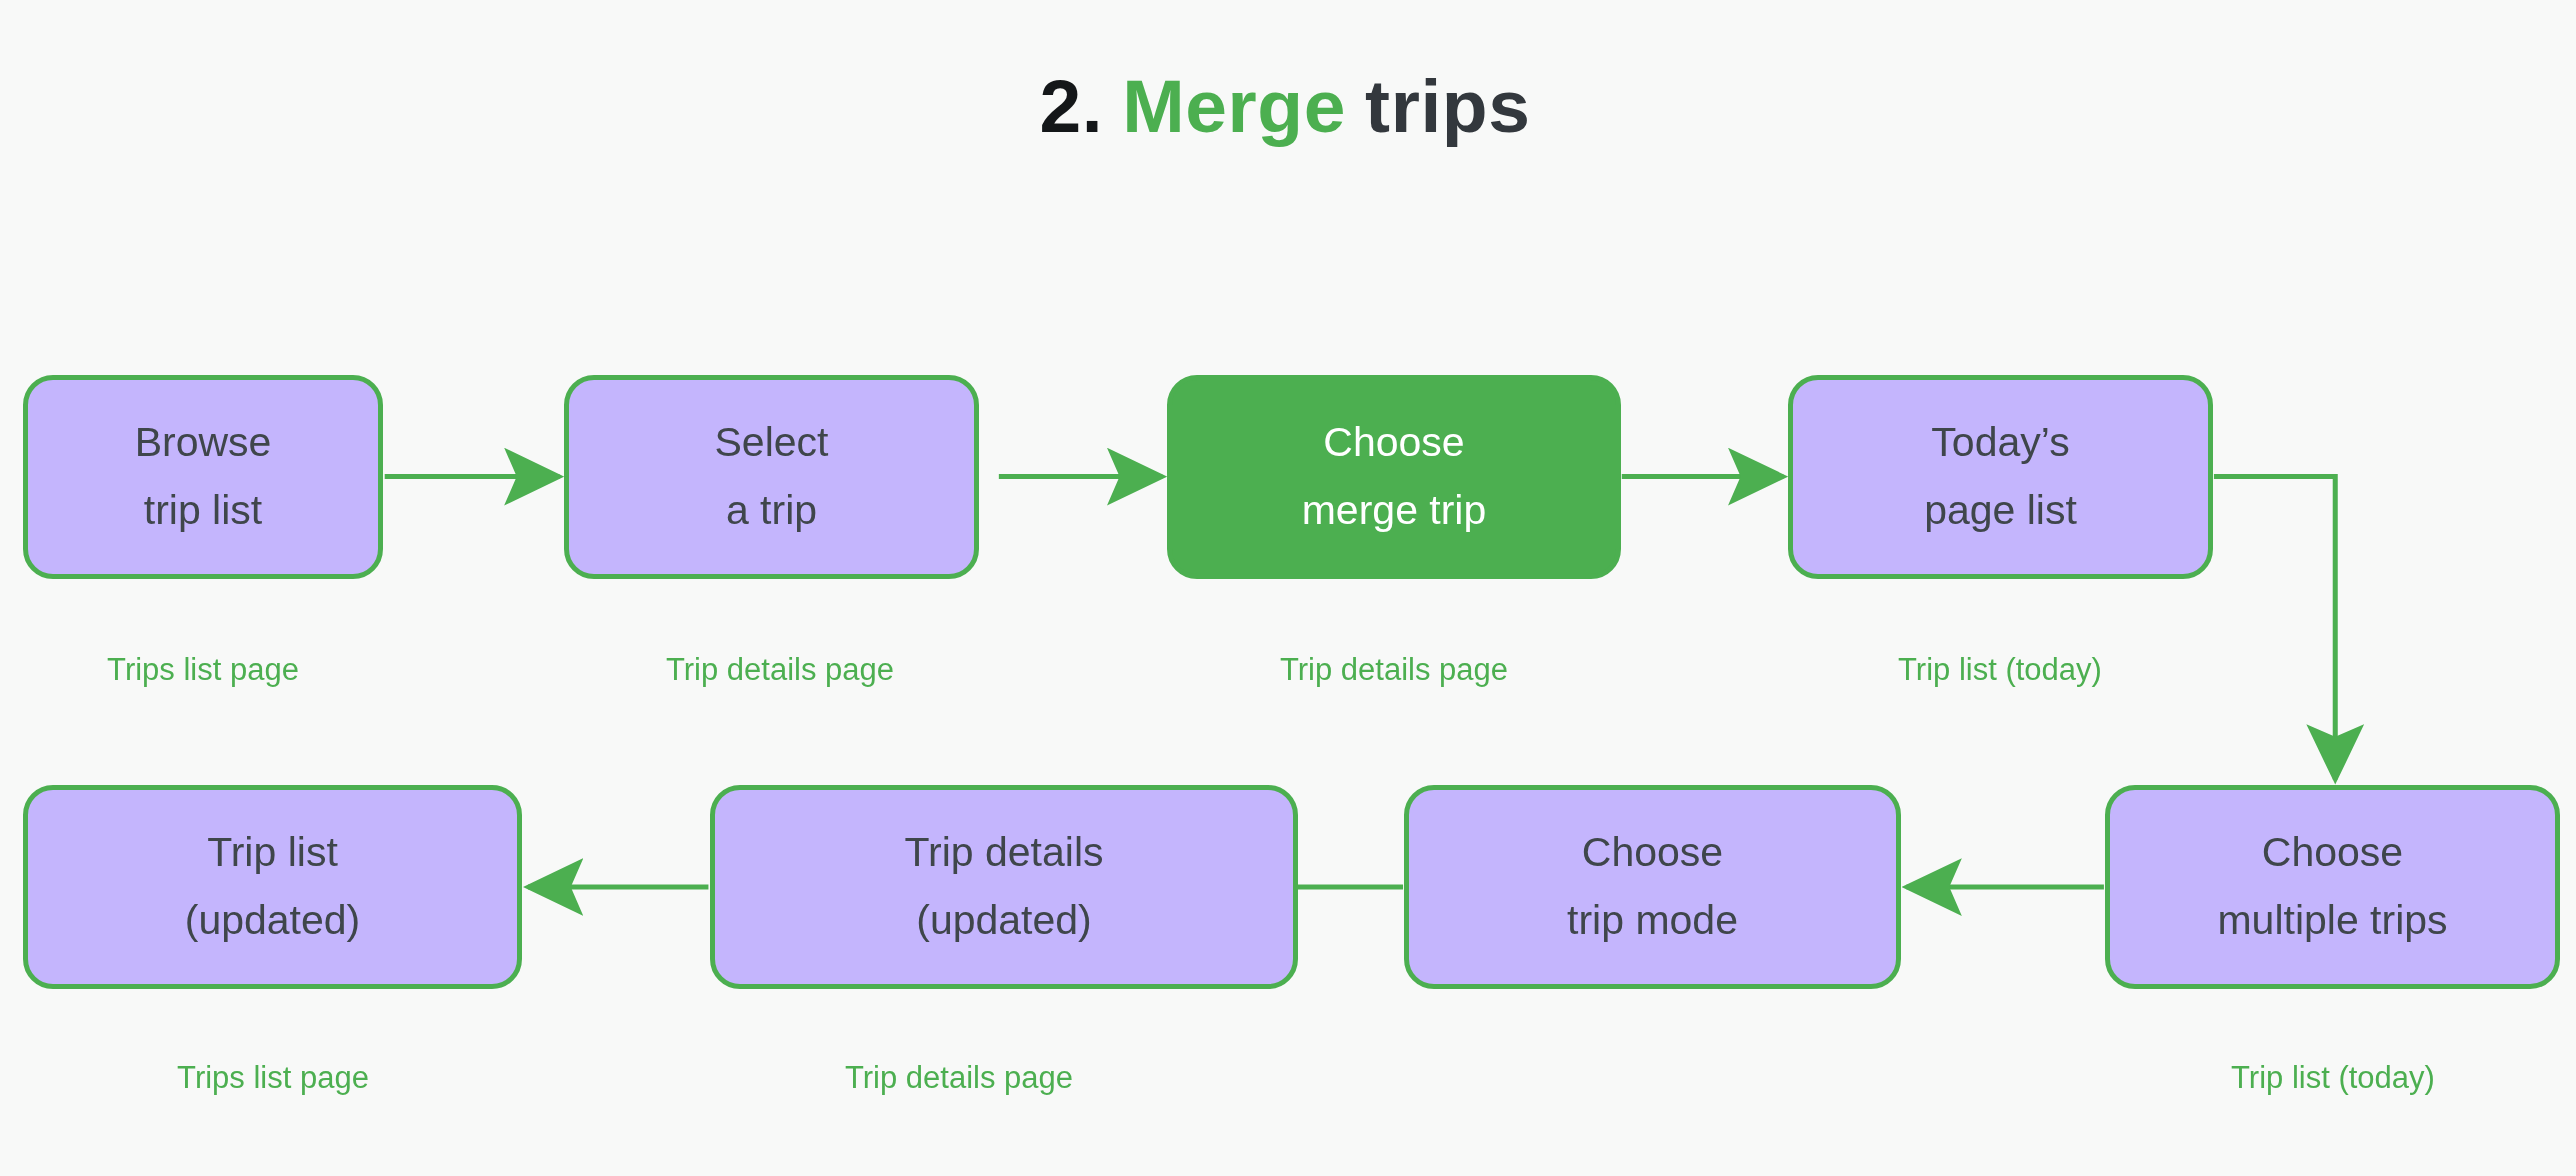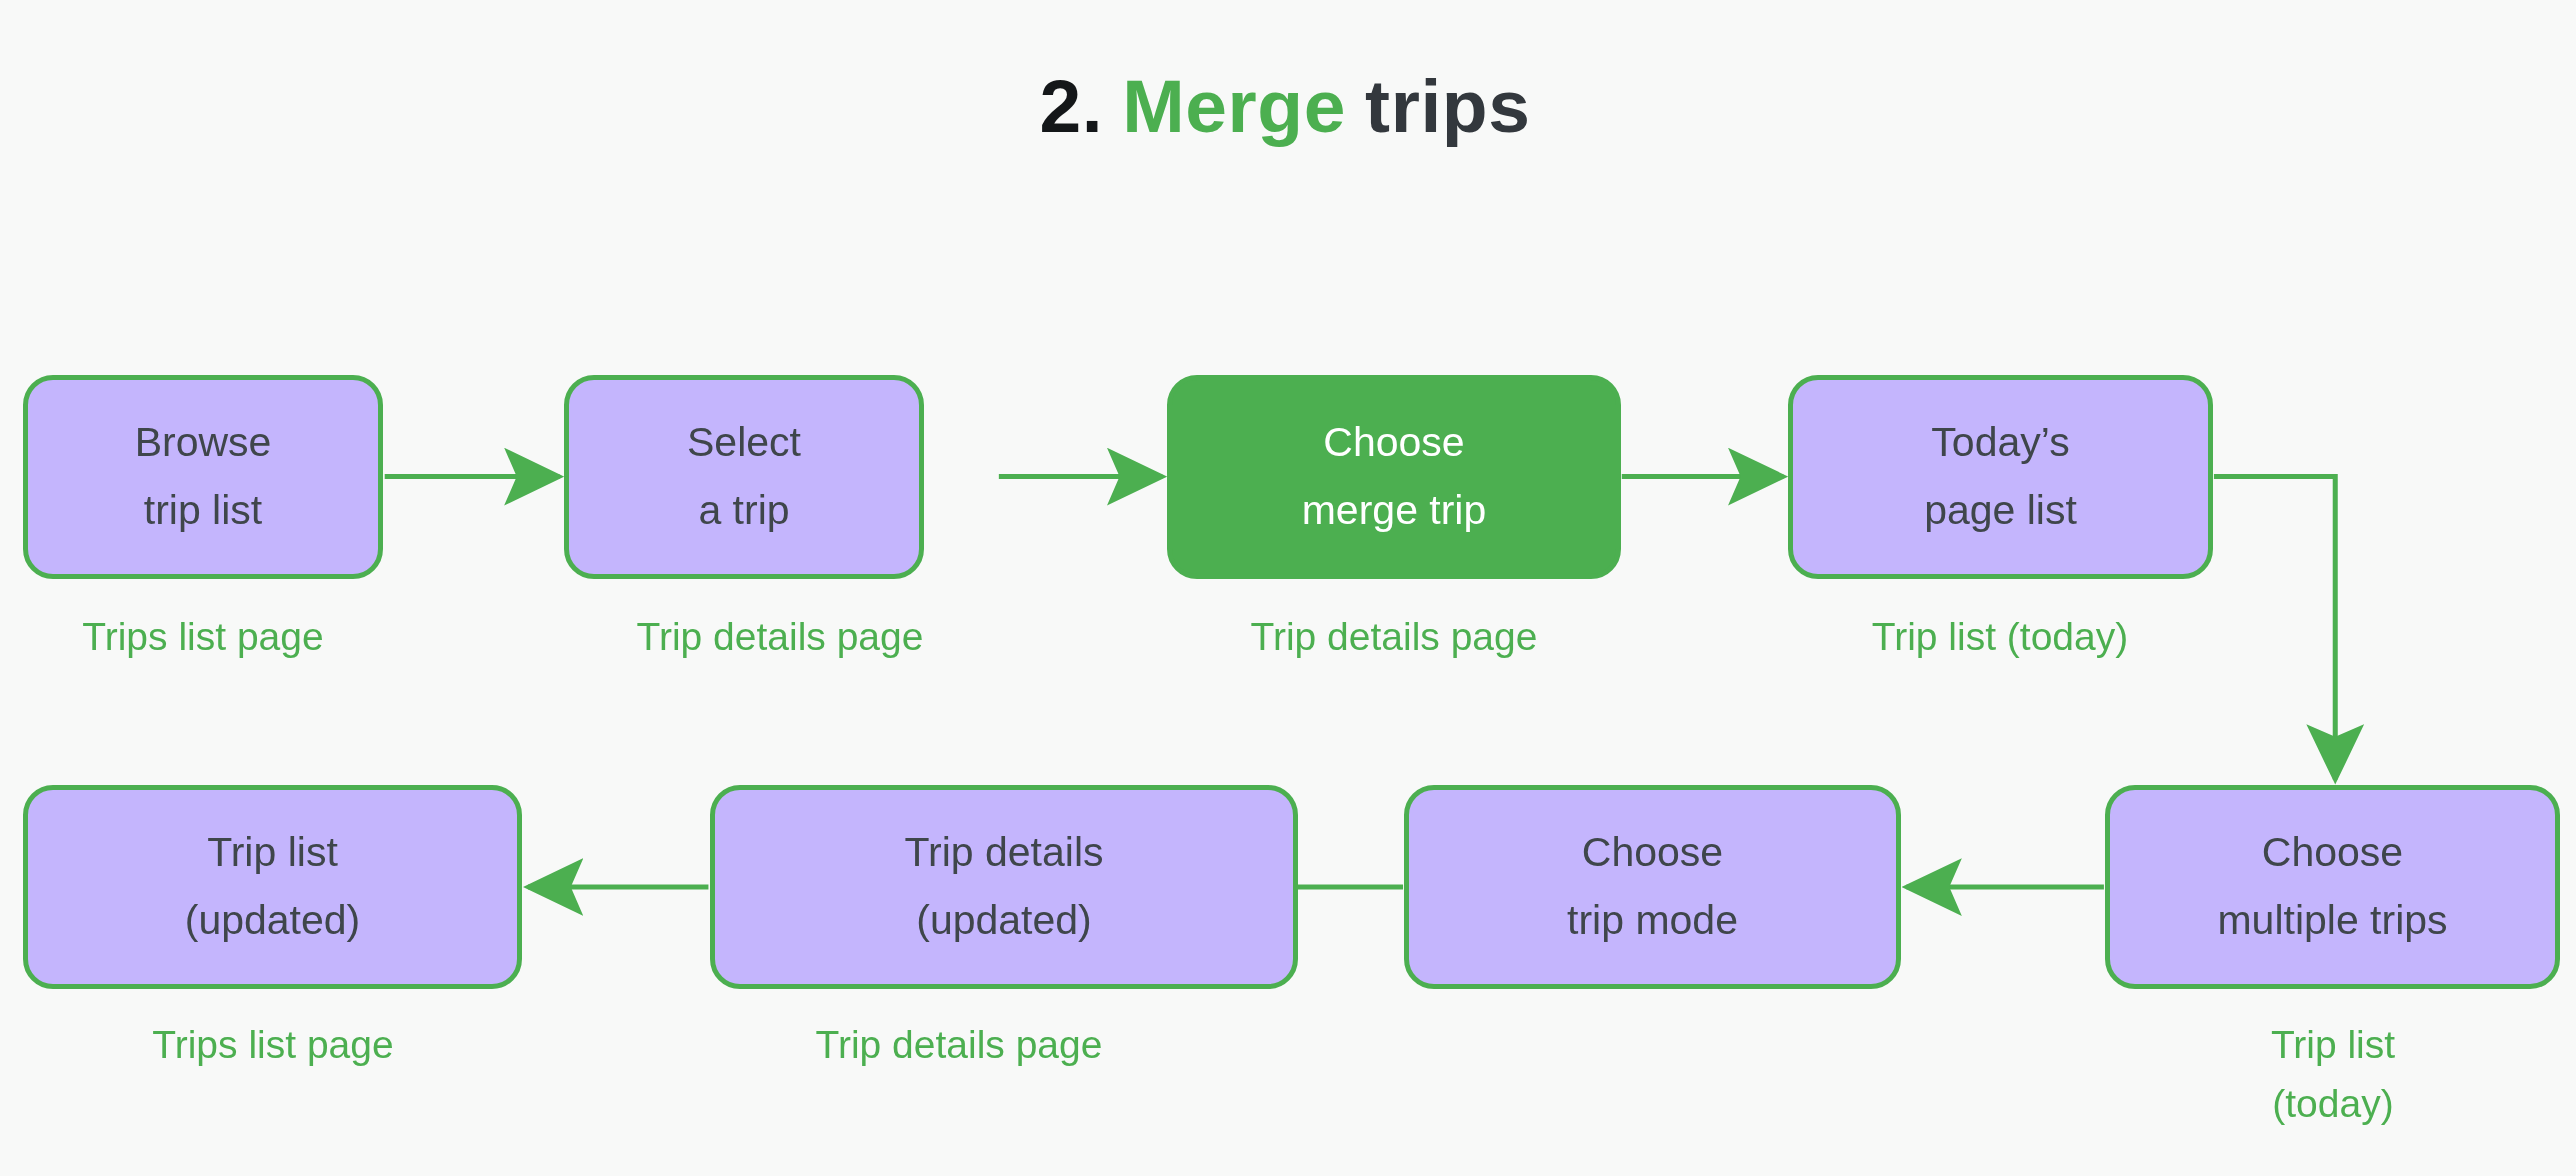--- a/index.html
+++ b/index.html
@@ -48,28 +48,29 @@
     line-height:1.65;
     color:#3f464b;
     font-weight:400;
   }
   .node.filled .node-label{color:#ffffff;}
   .caption{
     position:absolute;
     transform:translateX(-50%);
     white-space:pre-line;
     text-align:center;
-    font-size:39px;
+    font-size:31px;
     line-height:1.5;
     color:#4caf50;
     font-weight:400;
+    margin-top:39px;
   }
   
   .b1{left:23px;  top:375px; width:360px;}
-  .b2{left:564px; top:375px; width:360px;}
+  .b2{left:564px; top:375px; width:415px;}
   .b3{left:1167px;top:375px; width:454px;}
   .b4{left:1788px;top:375px; width:425px;}
   .b5{left:2105px;top:785px;width:455px;}
   .b6{left:1404px;top:785px;width:497px;}
   .b7{left:710px;top:785px;width:588px;}
   .b8{left:23px;  top:785px;width:499px;}
   
   .c1{left:203px; top:608px;}
   .c2{left:780px;top:608px;}
   .c3{left:1394px;top:608px;}

